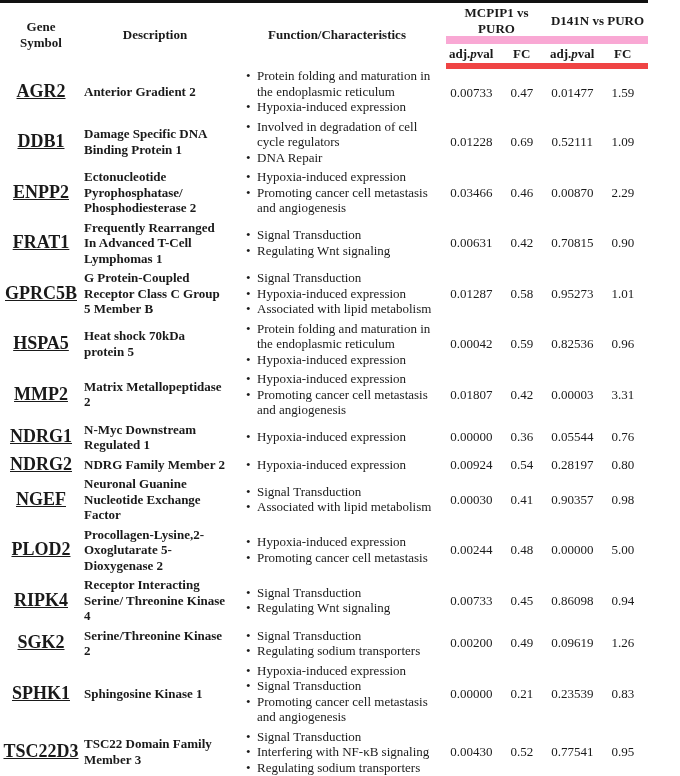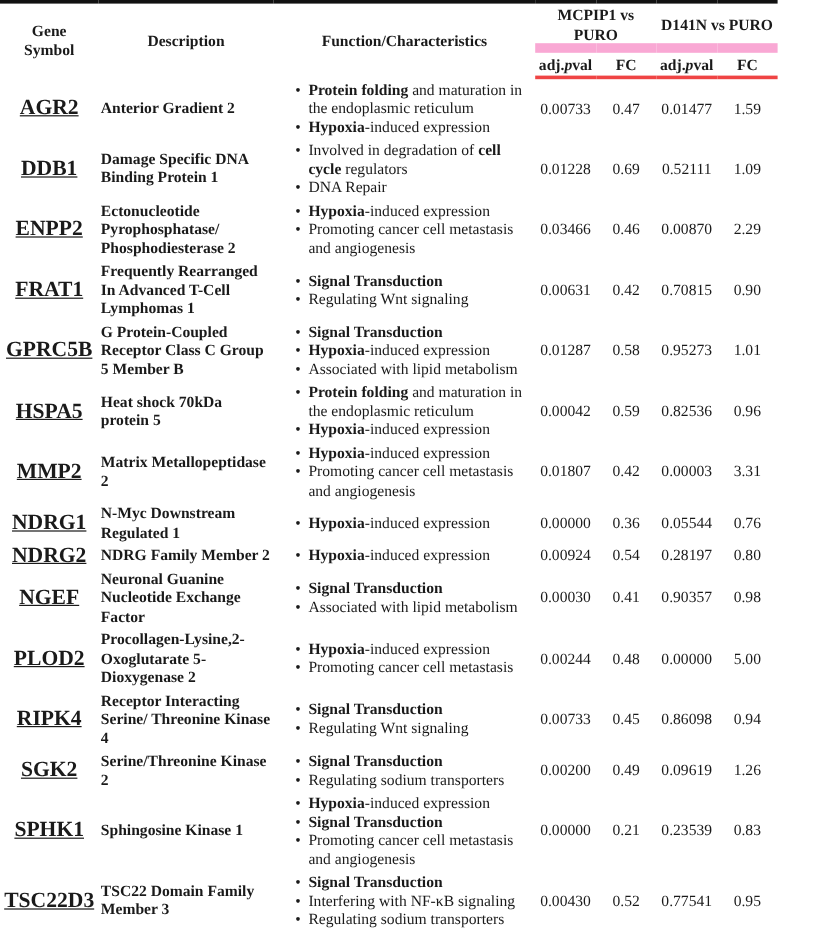--- a/index.html
+++ b/index.html
@@ -8,21 +8,21 @@
   table {
     border-collapse: collapse;
     width: 648px;
     font-family: "Liberation Serif", "DejaVu Serif", serif;
     font-size: 13px;
     color: #1a1a1a;
     line-height: 15.5px;
     table-layout: fixed;
   }
   thead tr.h1 th { border-top: 3px solid #111; }
-  thead tr.h2 th { border-bottom: 3px solid #ef4444; }
+  thead tr.h2 th { border-bottom: 6px solid #ef4444; }
   th { font-weight: bold; padding: 0; }
   th.gene-h { width: 82px; height: 40px; vertical-align: middle; text-align: center; line-height: 16px; }
   th.desc-h { width: 146px; vertical-align: middle; }
   th.func-h { width: 218px; vertical-align: middle; }
   th.grp { height: 19px; border-bottom: 8px solid #f9a8d4; vertical-align: middle; padding-top: 2px; }
   th.sub { height: 19px; vertical-align: middle; }
   th.pv { width: 78px; }
   th.fc { width: 41px; }
   th.pv2 { width: 73px; }
   th.fc2 { width: 42px; }
@@ -31,21 +31,21 @@
   td.gene { text-align: center; font-weight: bold; font-size: 18px; text-decoration: underline; }
   td.desc { text-align: left; padding-left: 2px; padding-right: 2px; font-weight: bold; }
   td.func { padding-left: 18px; }
   td.num { text-align: center; }
   td.b { font-weight: normal; }
   ul.fl { list-style: none; margin: 0; padding: 0; }
   ul.fl li { position: relative; padding-left: 11px; }
   ul.fl li::before { content: "\2022"; position: absolute; left: 0; top: 0; }
   ul.fl li + li { margin-top: 0; }
   .it { font-style: italic; }
-  b { font-weight: bold; }
+  b { font-weight: normal; }
 </style>
 </head>
 <body>
 
 <div class="wrap">
   <table>
     <thead>
       <tr class="h1">
         <th class="gene-h" rowspan="2">
           <span>Gene</span><br>

